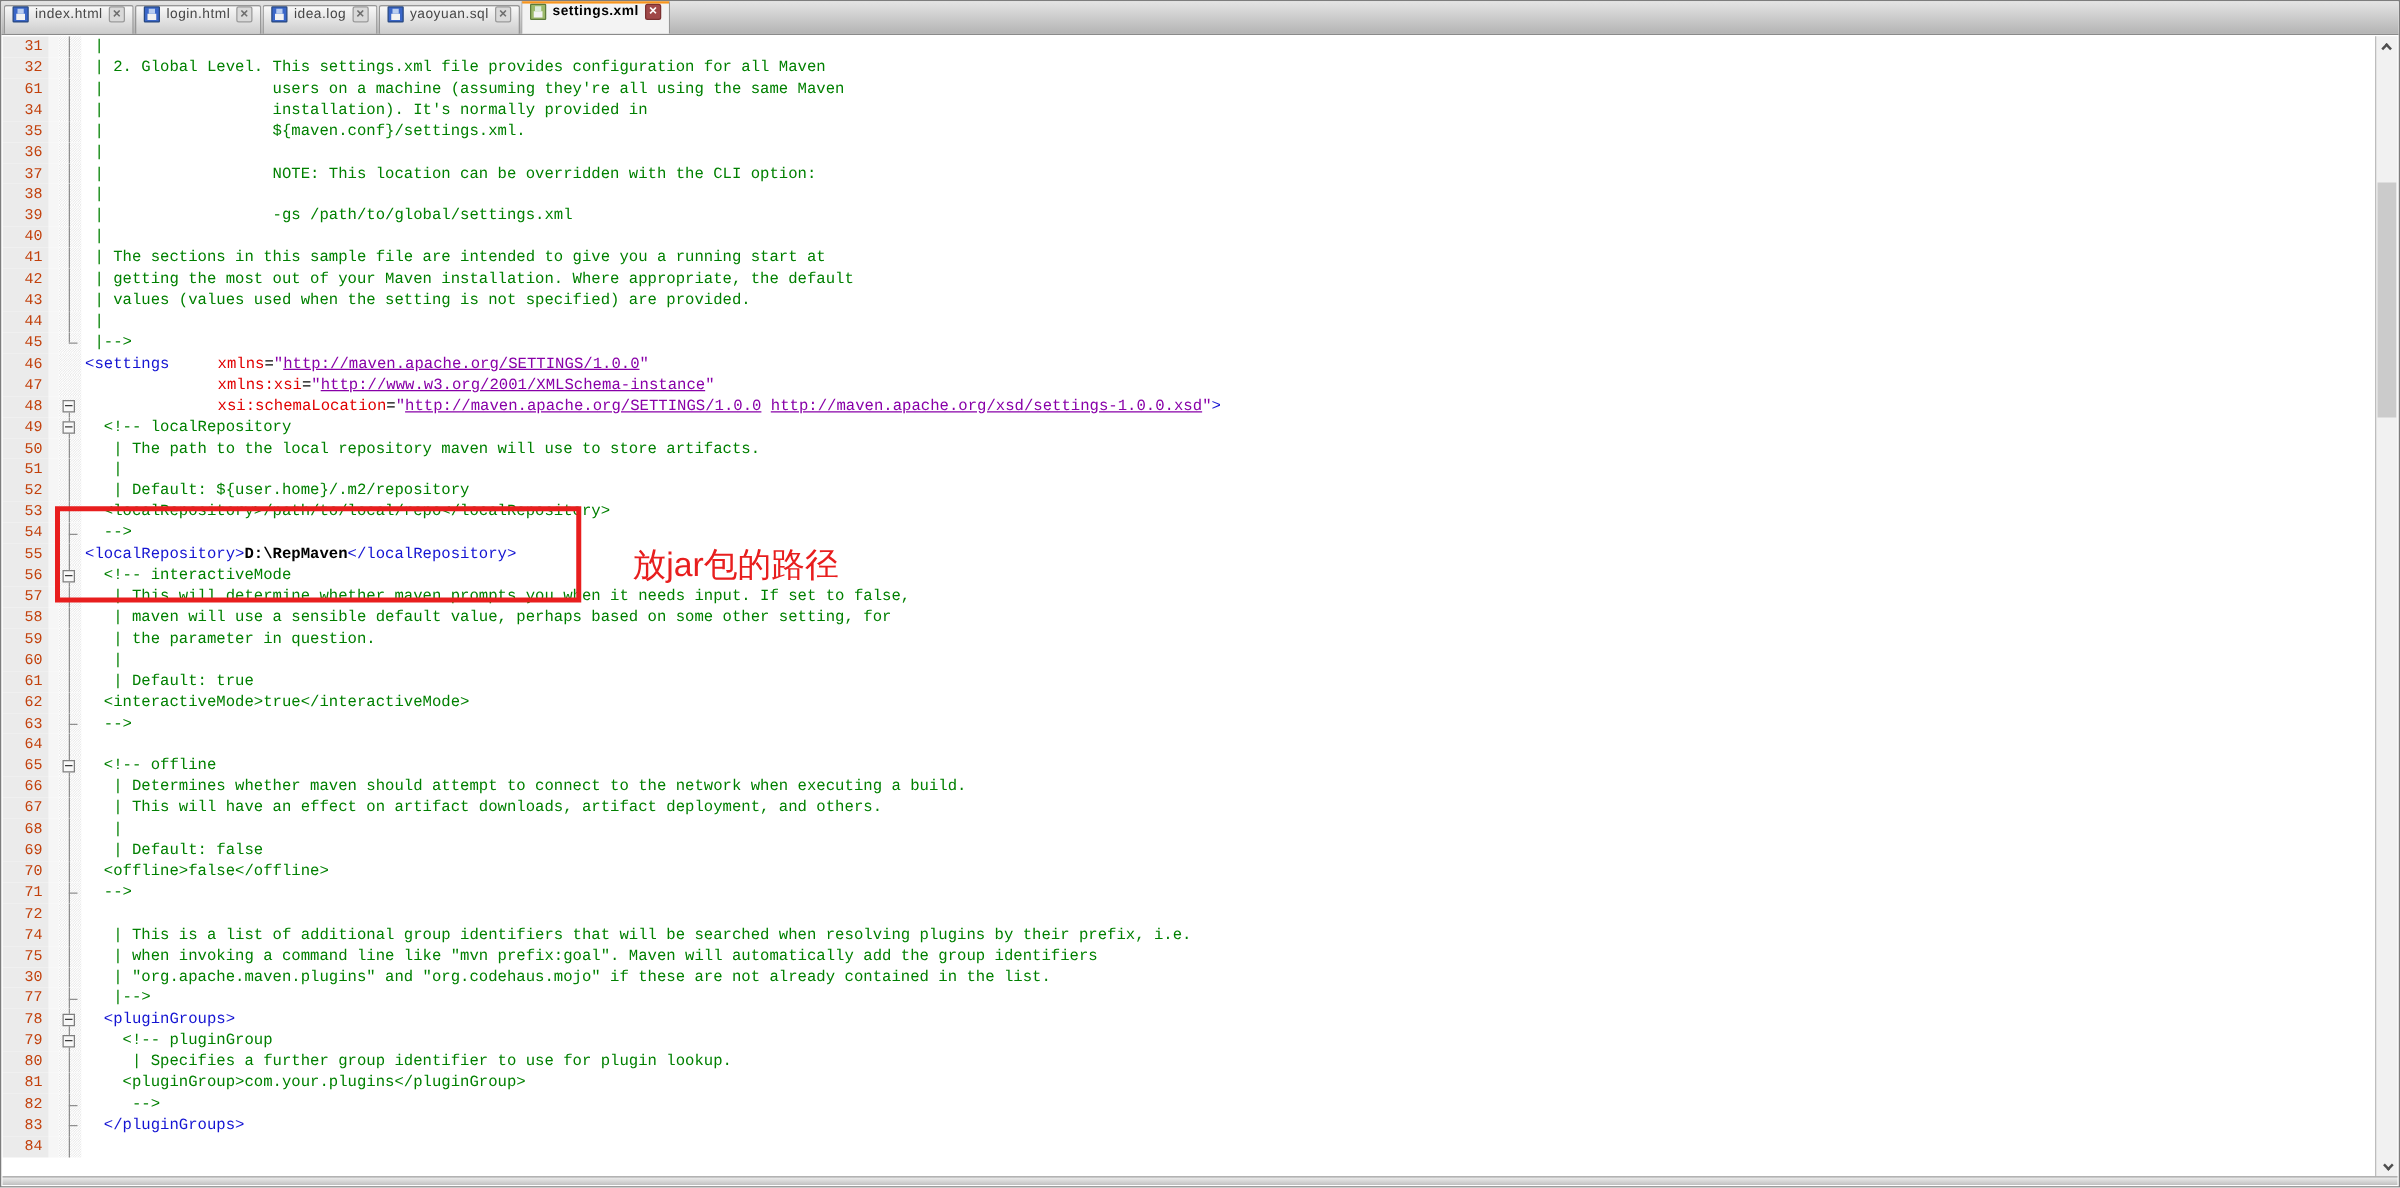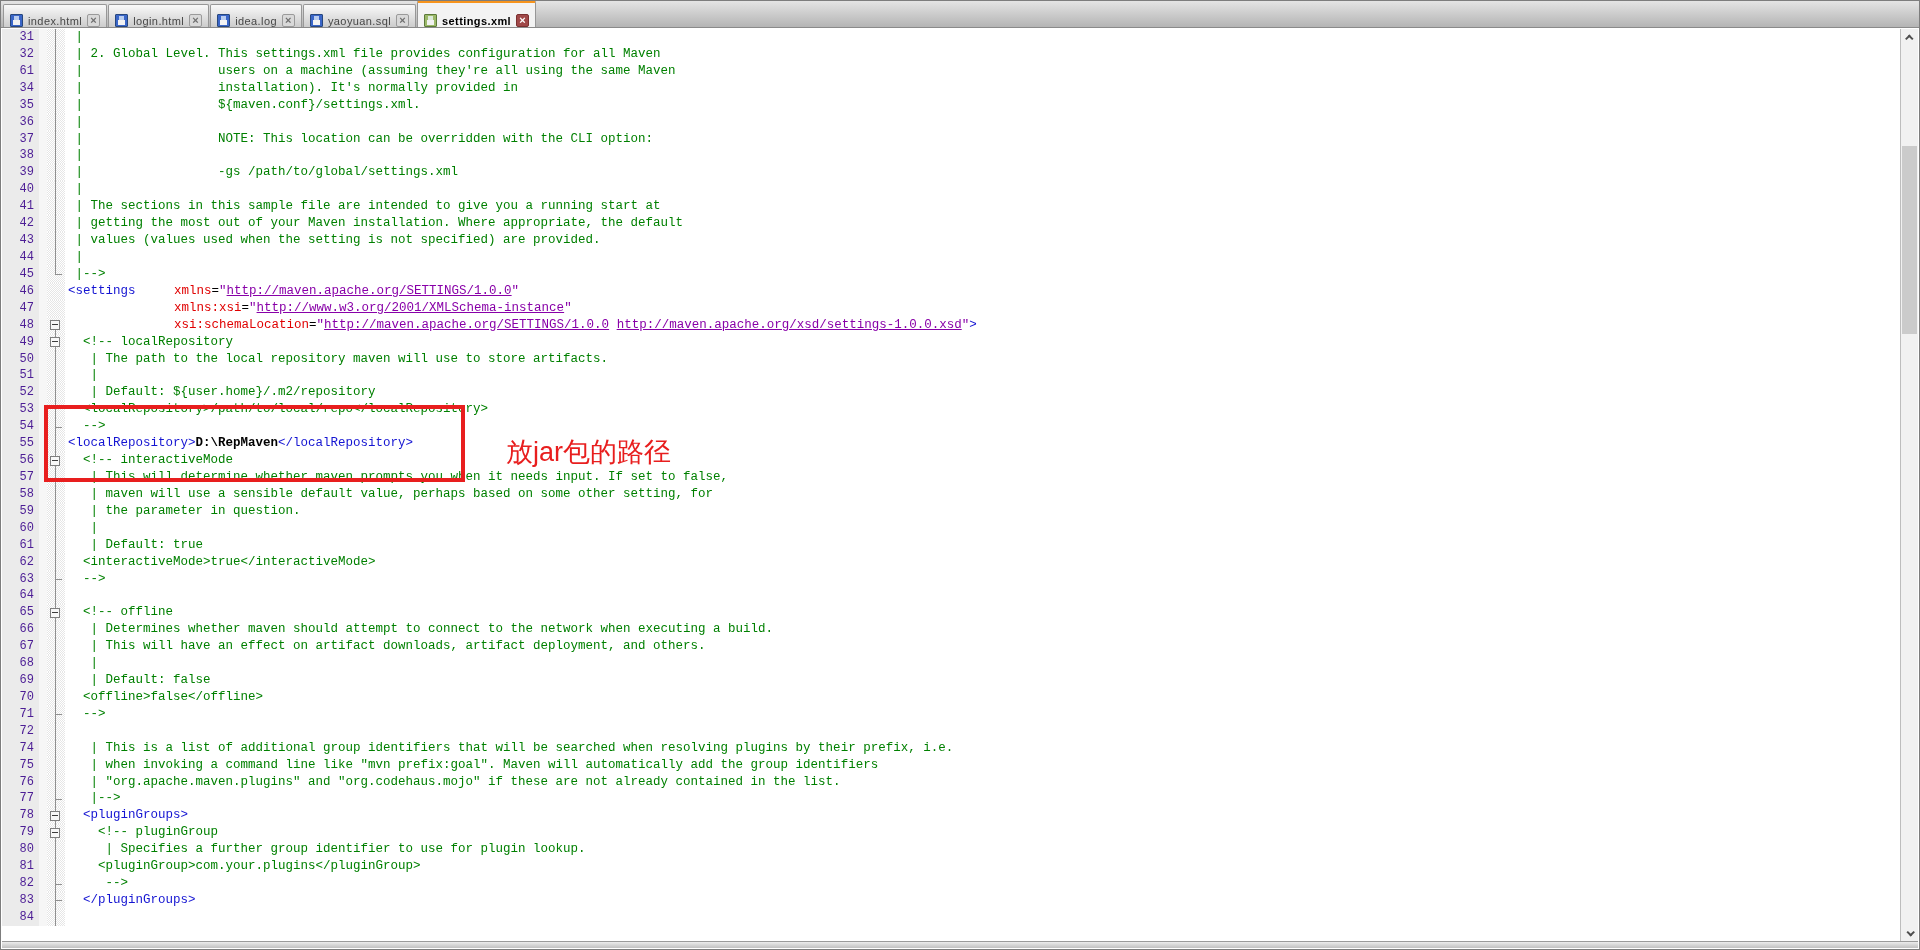--- a/index.html
+++ b/index.html
@@ -1,31 +1,31 @@
 <!DOCTYPE html>
 <html><head>
 <meta charset="utf-8">
 <style>
   html,body{margin:0;padding:0;background:#d0d0d0;}
   #window{position:relative;width:1920px;height:950px;background:#fff;border:1px solid #7d7d7d;box-sizing:border-box;overflow:hidden;font-family:"Liberation Sans",sans-serif;}
   
   #tabbar{position:absolute;left:0;top:0;right:0;height:27px;background:linear-gradient(#e4e4e4,#b4b4b4);border-bottom:1px solid #8a8a8a;display:flex;align-items:flex-end;padding-left:2px;box-sizing:border-box;}
-  .tab{display:flex;align-items:flex-end;gap:5px;height:23px;padding:0 6px;background:linear-gradient(#f9f9f9,#cccccc);border:1px solid #979797;border-bottom:none;border-radius:2px 2px 0 0;margin-right:1px;font-size:11px;letter-spacing:.4px;color:#474747;box-sizing:border-box;cursor:default;}
+  .tab{display:flex;align-items:flex-start;gap:5px;height:23px;padding:0 6px;background:linear-gradient(#f9f9f9,#cccccc);border:1px solid #979797;border-bottom:none;border-radius:2px 2px 0 0;margin-right:1px;font-size:11px;letter-spacing:.4px;color:#474747;box-sizing:border-box;cursor:default;}
   .tab.active{height:27px;background:#f3f3f3;border-top:3px solid #f7941d;font-weight:bold;color:#000;}
   .floppy{width:13px;height:13px;background:#3a66c8;border:1px solid #27477e;border-radius:1px;position:relative;box-sizing:border-box;flex:0 0 auto;}
   .floppy::before{content:"";position:absolute;left:2px;right:2px;bottom:1px;height:5px;background:#f2f2f2;}
   .floppy::after{content:"";position:absolute;left:3px;right:3px;top:1px;height:4px;background:#b9cdf0;}
   .tab.active .floppy{background:#9cb96a;border-color:#5c7a3a;}
   .tab.active .floppy::after{background:#dcead9;}
   .closebox{width:13px;height:13px;border:1px solid #9a9a9a;background:#d9d9d9;color:#6e6e6e;font-size:11px;line-height:11px;text-align:center;border-radius:2px;box-sizing:border-box;flex:0 0 auto;font-weight:bold;}
   .tab.active .closebox{background:#a04848;border-color:#7b3030;color:#fff;}
   
   #editor{position:absolute;left:1px;top:28px;right:19px;bottom:8px;background:#fff;overflow:hidden;}
   .row{display:flex;height:16.93px;line-height:16.93px;font-family:"Liberation Mono","DejaVu Sans Mono",monospace;font-size:12.5px;white-space:pre;}
-  .num{flex:0 0 37px;background:#ebebeb;color:#4c1d95;text-align:right;padding-right:5px;box-sizing:border-box;font-size:12px;}
+  .num{flex:0 0 37px;background:#ebebeb;color:#c2410c;text-align:right;padding-right:5px;box-sizing:border-box;font-size:12px;}
   .bm{flex:0 0 8px;background:#f6f6f6;}
   .fold{flex:0 0 18px;position:relative;background-color:#fff;background-image:linear-gradient(45deg,#e6e6e6 25%,transparent 25%,transparent 75%,#e6e6e6 75%),linear-gradient(45deg,#e6e6e6 25%,transparent 25%,transparent 75%,#e6e6e6 75%);background-size:2px 2px;background-position:0 0,1px 1px;}
   .code{flex:1 1 auto;padding-left:3px;color:#000;}
   .fl{position:absolute;left:8px;top:0;bottom:0;width:1px;background:#8f8f8f;}
   .fl.half{bottom:50%;}
   .fl.below{top:50%;}
   .tick{position:absolute;left:8px;top:50%;width:7px;height:1px;background:#8f8f8f;}
   .fbox{position:absolute;left:3px;top:50%;margin-top:-5px;width:10px;height:10px;background:#f8f8f8;border:1px solid #7e7e7e;box-sizing:border-box;}
   .fbox::after{content:"";position:absolute;left:1px;right:1px;top:3px;height:1px;background:#3c3c3c;}
   
@@ -115,21 +115,21 @@
       <div class="row"><div class="num">65</div><div class="bm"></div><div class="fold"><div class="fl"></div><div class="fbox"></div></div><div class="code"><span class="c">  &lt;!-- offline</span></div></div>
       <div class="row"><div class="num">66</div><div class="bm"></div><div class="fold"><div class="fl"></div></div><div class="code"><span class="c">   | Determines whether maven should attempt to connect to the network when executing a build.</span></div></div>
       <div class="row"><div class="num">67</div><div class="bm"></div><div class="fold"><div class="fl"></div></div><div class="code"><span class="c">   | This will have an effect on artifact downloads, artifact deployment, and others.</span></div></div>
       <div class="row"><div class="num">68</div><div class="bm"></div><div class="fold"><div class="fl"></div></div><div class="code"><span class="c">   |</span></div></div>
       <div class="row"><div class="num">69</div><div class="bm"></div><div class="fold"><div class="fl"></div></div><div class="code"><span class="c">   | Default: false</span></div></div>
       <div class="row"><div class="num">70</div><div class="bm"></div><div class="fold"><div class="fl"></div></div><div class="code"><span class="c">  &lt;offline&gt;false&lt;/offline&gt;</span></div></div>
       <div class="row"><div class="num">71</div><div class="bm"></div><div class="fold"><div class="fl"></div><div class="tick"></div></div><div class="code"><span class="c">  --&gt;</span></div></div>
       <div class="row"><div class="num">72</div><div class="bm"></div><div class="fold"><div class="fl"></div></div><div class="code"></div></div>
       <div class="row"><div class="num">74</div><div class="bm"></div><div class="fold"><div class="fl"></div></div><div class="code"><span class="c">   | This is a list of additional group identifiers that will be searched when resolving plugins by their prefix, i.e.</span></div></div>
       <div class="row"><div class="num">75</div><div class="bm"></div><div class="fold"><div class="fl"></div></div><div class="code"><span class="c">   | when invoking a command line like "mvn prefix:goal". Maven will automatically add the group identifiers</span></div></div>
-      <div class="row"><div class="num">76</div><div class="bm"></div><div class="fold"><div class="fl"></div></div><div class="code"><span class="c">   | "org.apache.maven.plugins" and "org.codehaus.mojo" if these are not already contained in the list.</span></div></div>
+      <div class="row"><div class="num">30</div><div class="bm"></div><div class="fold"><div class="fl"></div></div><div class="code"><span class="c">   | "org.apache.maven.plugins" and "org.codehaus.mojo" if these are not already contained in the list.</span></div></div>
       <div class="row"><div class="num">77</div><div class="bm"></div><div class="fold"><div class="fl"></div><div class="tick"></div></div><div class="code"><span class="c">   |--&gt;</span></div></div>
       <div class="row"><div class="num">78</div><div class="bm"></div><div class="fold"><div class="fl"></div><div class="fbox"></div></div><div class="code"><span class="p">  </span><span class="t">&lt;pluginGroups&gt;</span></div></div>
       <div class="row"><div class="num">79</div><div class="bm"></div><div class="fold"><div class="fl"></div><div class="fbox"></div></div><div class="code"><span class="c">    &lt;!-- pluginGroup</span></div></div>
       <div class="row"><div class="num">80</div><div class="bm"></div><div class="fold"><div class="fl"></div></div><div class="code"><span class="c">     | Specifies a further group identifier to use for plugin lookup.</span></div></div>
       <div class="row"><div class="num">81</div><div class="bm"></div><div class="fold"><div class="fl"></div></div><div class="code"><span class="c">    &lt;pluginGroup&gt;com.your.plugins&lt;/pluginGroup&gt;</span></div></div>
       <div class="row"><div class="num">82</div><div class="bm"></div><div class="fold"><div class="fl"></div><div class="tick"></div></div><div class="code"><span class="c">     --&gt;</span></div></div>
       <div class="row"><div class="num">83</div><div class="bm"></div><div class="fold"><div class="fl"></div><div class="tick"></div></div><div class="code"><span class="p">  </span><span class="t">&lt;/pluginGroups&gt;</span></div></div>
       <div class="row"><div class="num">84</div><div class="bm"></div><div class="fold"><div class="fl"></div></div><div class="code"></div></div>
     </div>
 

